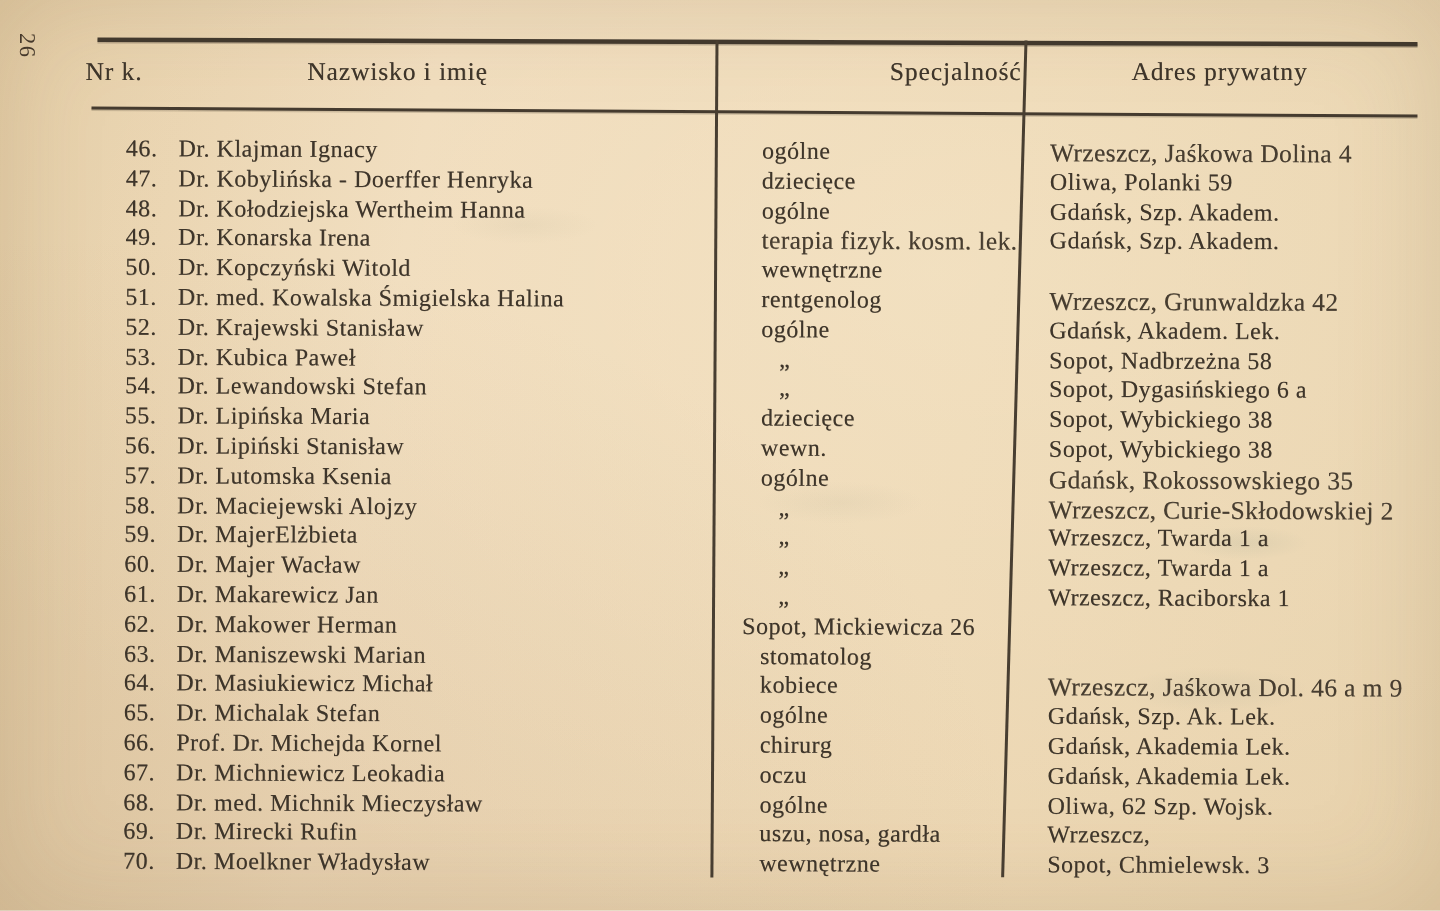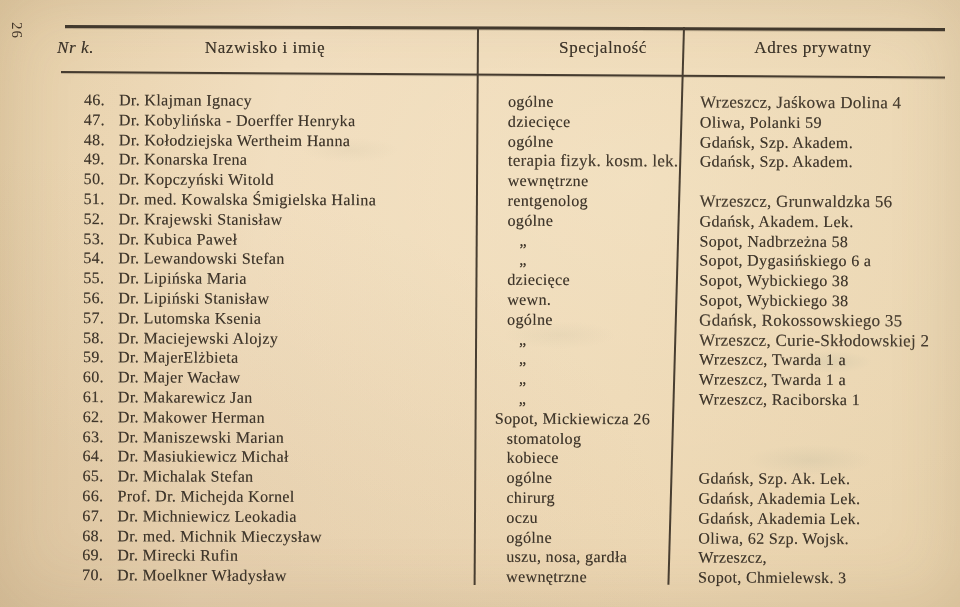--- a/index.html
+++ b/index.html
@@ -38,23 +38,23 @@
   }
   .vline{position:absolute;top:2px;width:2px;height:558px;background:#483e31;}
   .vline1{left:412px;transform:rotate(0.35deg);transform-origin:top center;}
   .vline2{left:618px;transform:rotate(1.6deg);transform-origin:top center;}
   .hlabel{
     position:absolute;top:13px;line-height:20px;
     font-size:17px;letter-spacing:0.6px;
     text-shadow:0.2px 0.2px 0 rgba(62,53,42,0.55);
     white-space:nowrap;
   }
-  .h-nr{left:-8px;font-style:italic;}
+  .h-nr{left:-8px;}
   .h-name{left:60px;width:280px;text-align:center;}
-  .h-spec{left:412px;width:204px;text-align:center;padding-left:24px;}
+  .h-spec{left:412px;width:204px;text-align:right;}
   .h-addr{left:618px;width:260px;text-align:center;}
   .rows{
     position:absolute;left:0;top:65px;width:880px;
     transform:rotate(0.22deg);transform-origin:top left;
   }
   .trow{
     display:grid;
     grid-template-columns:42px 369px 204px 1fr;
     height:19.8px;
   }
@@ -116,21 +116,21 @@
         </div>
         <div class="trow">
           <div class="cell nr">50.</div>
           <div class="cell name">Dr. Kopczyński Witold</div>
           <div class="cell spec">wewnętrzne</div>
         </div>
         <div class="trow">
           <div class="cell nr">51.</div>
           <div class="cell name">Dr. med. Kowalska Śmigielska Halina</div>
           <div class="cell spec">rentgenolog</div>
-          <div class="cell addr small">Wrzeszcz, Grunwaldzka 56</div>
+          <div class="cell addr small">Wrzeszcz, Grunwaldzka 42</div>
         </div>
         <div class="trow">
           <div class="cell nr">52.</div>
           <div class="cell name">Dr. Krajewski Stanisław</div>
           <div class="cell spec">ogólne</div>
           <div class="cell addr">Gdańsk, Akadem. Lek.</div>
         </div>
         <div class="trow">
           <div class="cell nr">53.</div>
           <div class="cell name">Dr. Kubica Paweł</div>
@@ -192,20 +192,21 @@
         </div>
         <div class="trow">
           <div class="cell nr">63.</div>
           <div class="cell name">Dr. Maniszewski Marian</div>
           <div class="cell spec">stomatolog</div>
         </div>
         <div class="trow">
           <div class="cell nr">64.</div>
           <div class="cell name">Dr. Masiukiewicz Michał</div>
           <div class="cell spec">kobiece</div>
+          <div class="cell addr small">Wrzeszcz, Jaśkowa Dol. 46 a m 9</div>
         </div>
         <div class="trow">
           <div class="cell nr">65.</div>
           <div class="cell name">Dr. Michalak Stefan</div>
           <div class="cell spec">ogólne</div>
           <div class="cell addr">Gdańsk, Szp. Ak. Lek.</div>
         </div>
         <div class="trow">
           <div class="cell nr">66.</div>
           <div class="cell name">Prof. Dr. Michejda Kornel</div>

